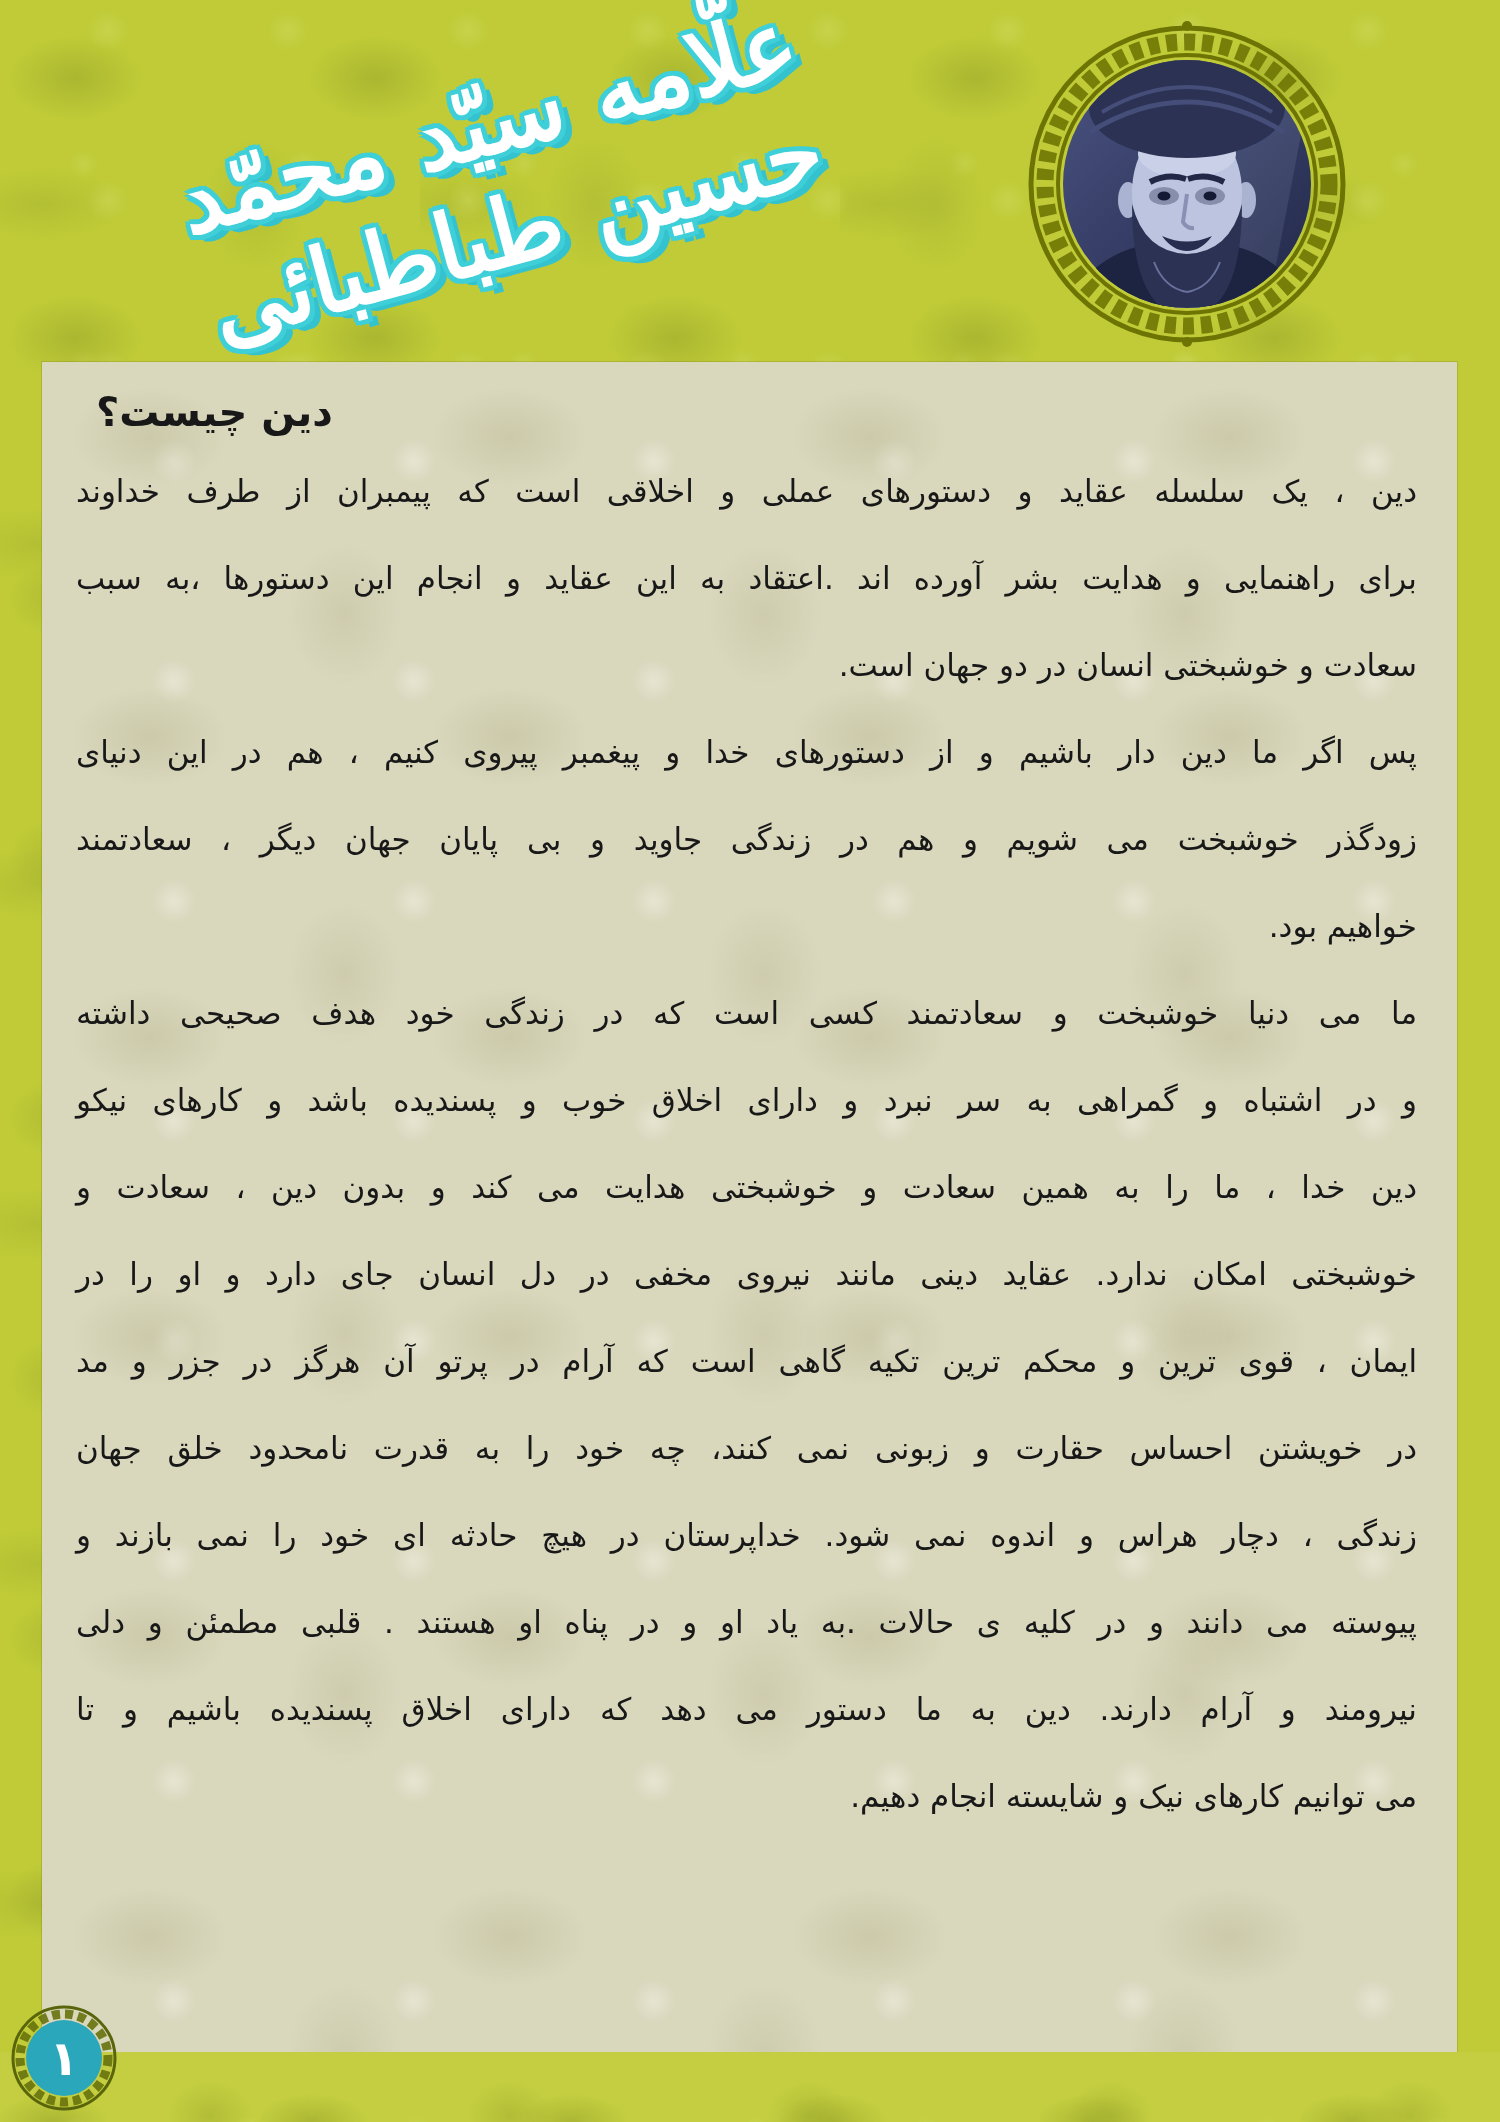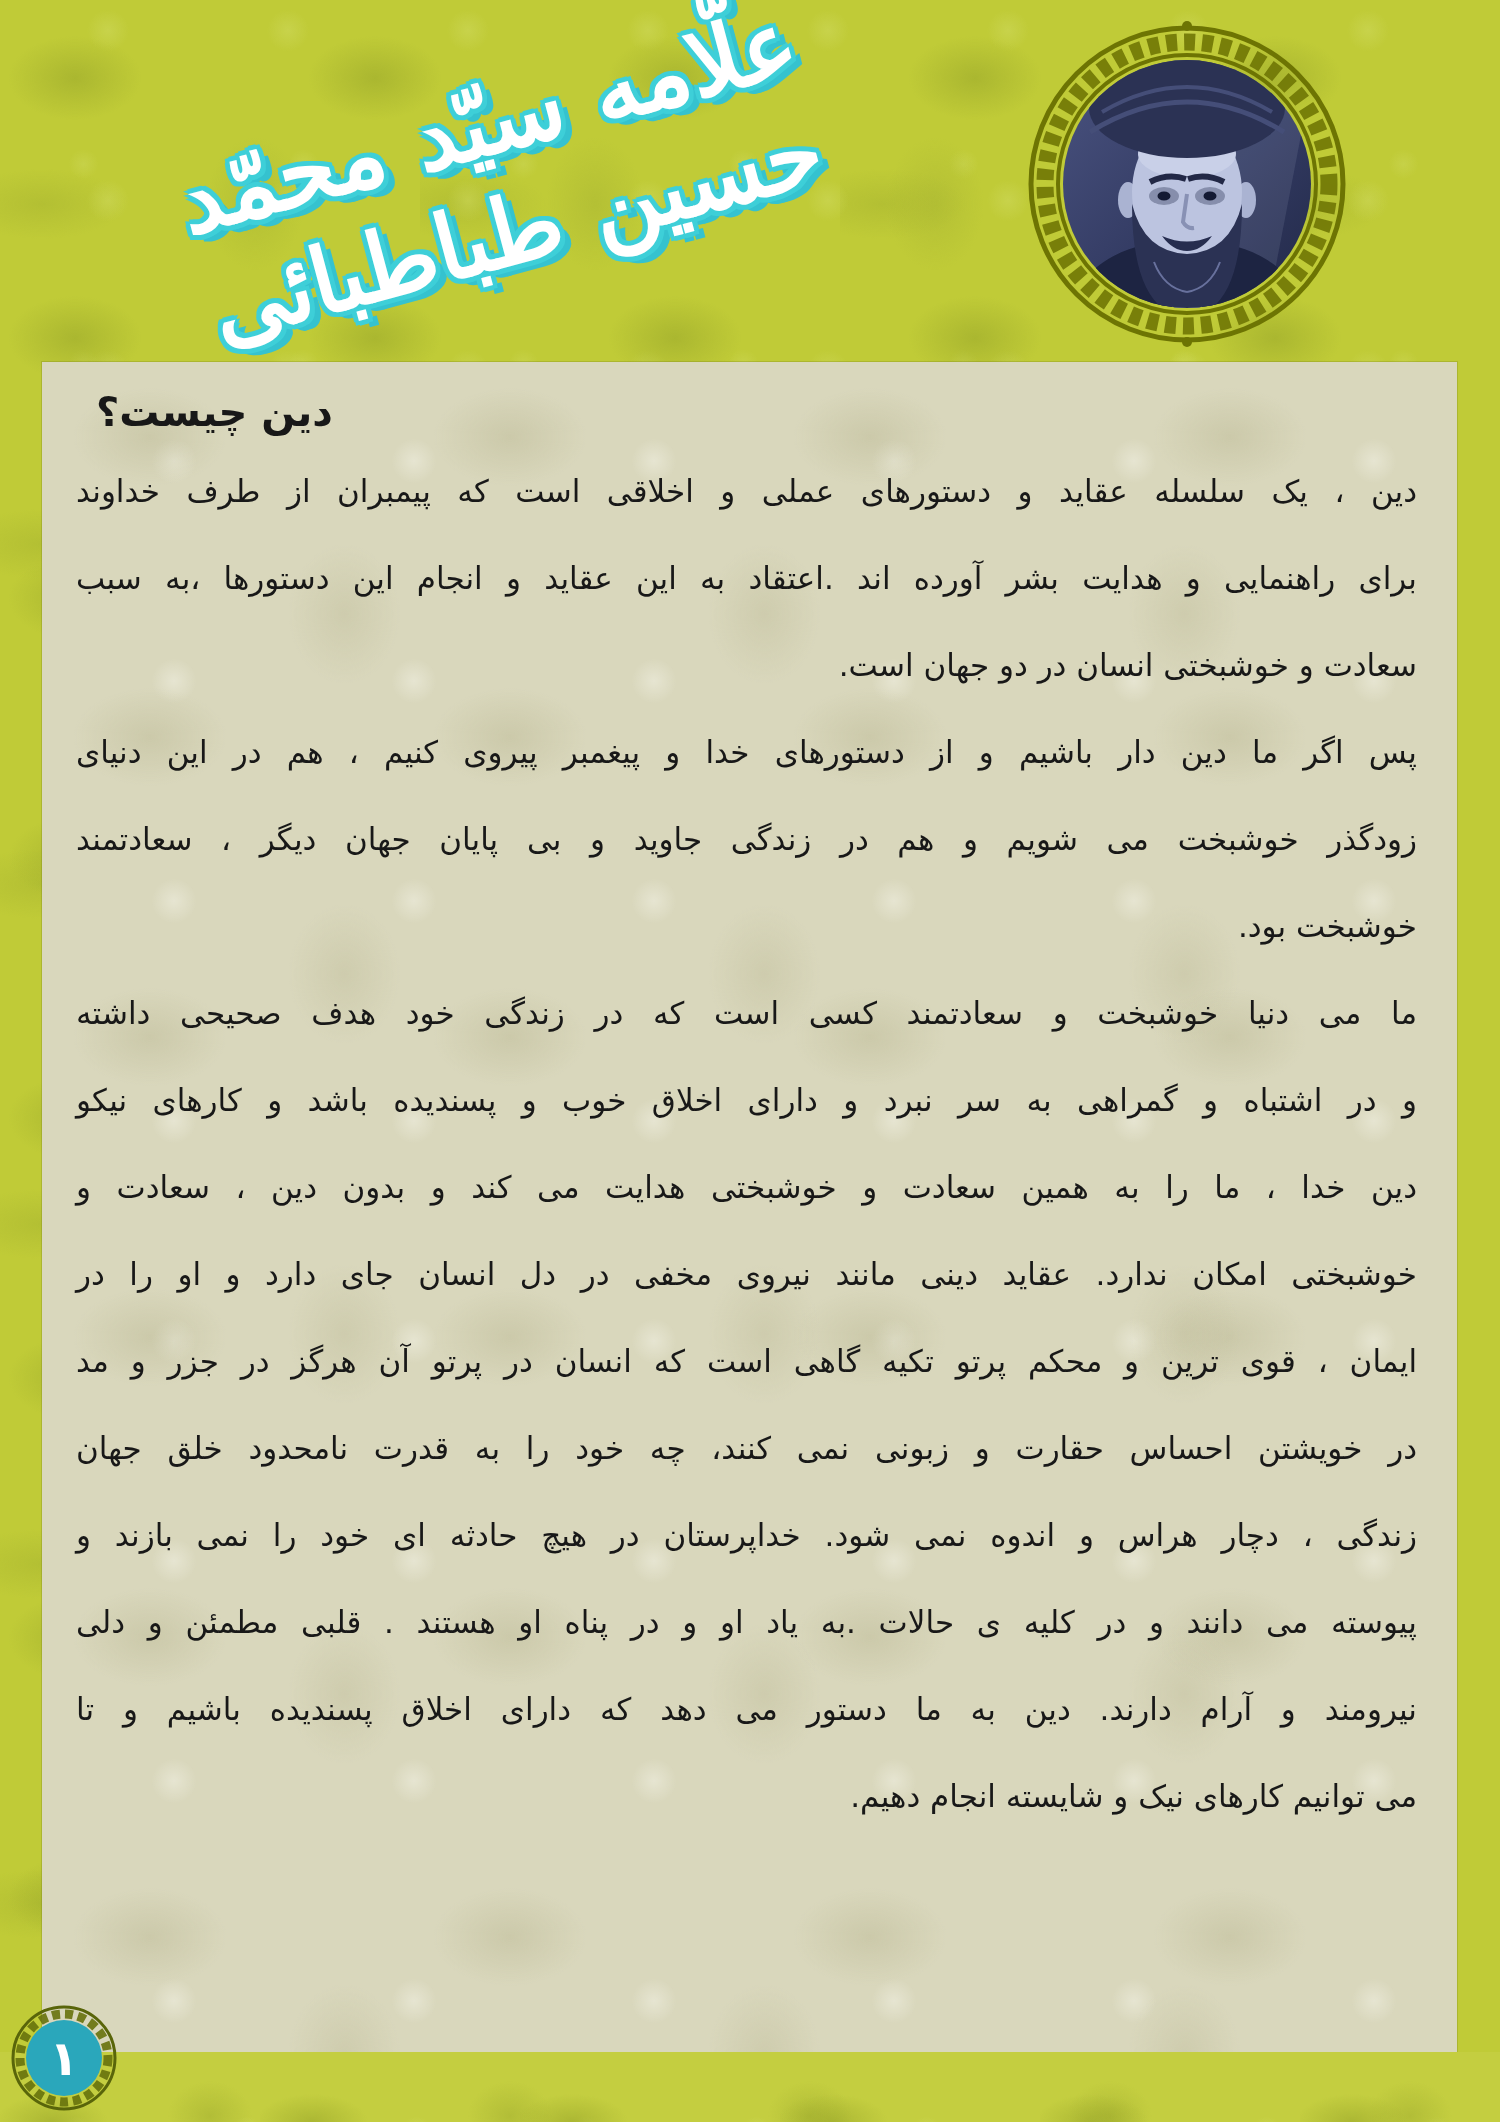--- a/index.html
+++ b/index.html
@@ -119,26 +119,26 @@
     </div>
   </div>
 
   <main class="panel">
     <h1 class="doc-title">دین چیست؟</h1>
     <div class="line">دین ، یک سلسله عقاید و دستورهای عملی و اخلاقی است که پیمبران از طرف خداوند</div>
     <div class="line">برای راهنمایی و هدایت بشر آورده اند .اعتقاد به این عقاید و انجام این دستورها ،به سبب</div>
     <div class="line end">سعادت و خوشبختی انسان در دو جهان است.</div>
     <div class="line">پس اگر ما دین دار باشیم و از دستورهای خدا و پیغمبر پیروی کنیم ، هم در این دنیای</div>
     <div class="line">زودگذر خوشبخت می شویم و هم در زندگی جاوید و بی پایان جهان دیگر ، سعادتمند</div>
-    <div class="line end">خوشبخت بود.</div>
+    <div class="line end">خواهیم بود.</div>
     <div class="line">ما می دنیا خوشبخت و سعادتمند کسی است که در زندگی خود هدف صحیحی داشته</div>
     <div class="line">و در اشتباه و گمراهی به سر نبرد و دارای اخلاق خوب و پسندیده باشد و کارهای نیکو</div>
     <div class="line">دین خدا ، ما را به همین سعادت و خوشبختی هدایت می کند و بدون دین ، سعادت و</div>
     <div class="line">خوشبختی امکان ندارد. عقاید دینی مانند نیروی مخفی در دل انسان جای دارد و او را در</div>
-    <div class="line">ایمان ، قوی ترین و محکم پرتو تکیه گاهی است که انسان در پرتو آن هرگز در جزر و مد</div>
+    <div class="line">ایمان ، قوی ترین و محکم ترین تکیه گاهی است که آرام در پرتو آن هرگز در جزر و مد</div>
     <div class="line">در خویشتن احساس حقارت و زبونی نمی کنند، چه خود را به قدرت نامحدود خلق جهان</div>
     <div class="line">زندگی ، دچار هراس و اندوه نمی شود. خداپرستان در هیچ حادثه ای خود را نمی بازند و</div>
     <div class="line">پیوسته می دانند و در کلیه ی حالات .به یاد او و در پناه او هستند . قلبی مطمئن و دلی</div>
     <div class="line">نیرومند و آرام دارند. دین به ما دستور می دهد که دارای اخلاق پسندیده باشیم و تا</div>
     <div class="line end">می توانیم کارهای نیک و شایسته انجام دهیم.</div>
   </main>
 
   <div class="footer-strip"></div>
 
   <div class="page-badge">

